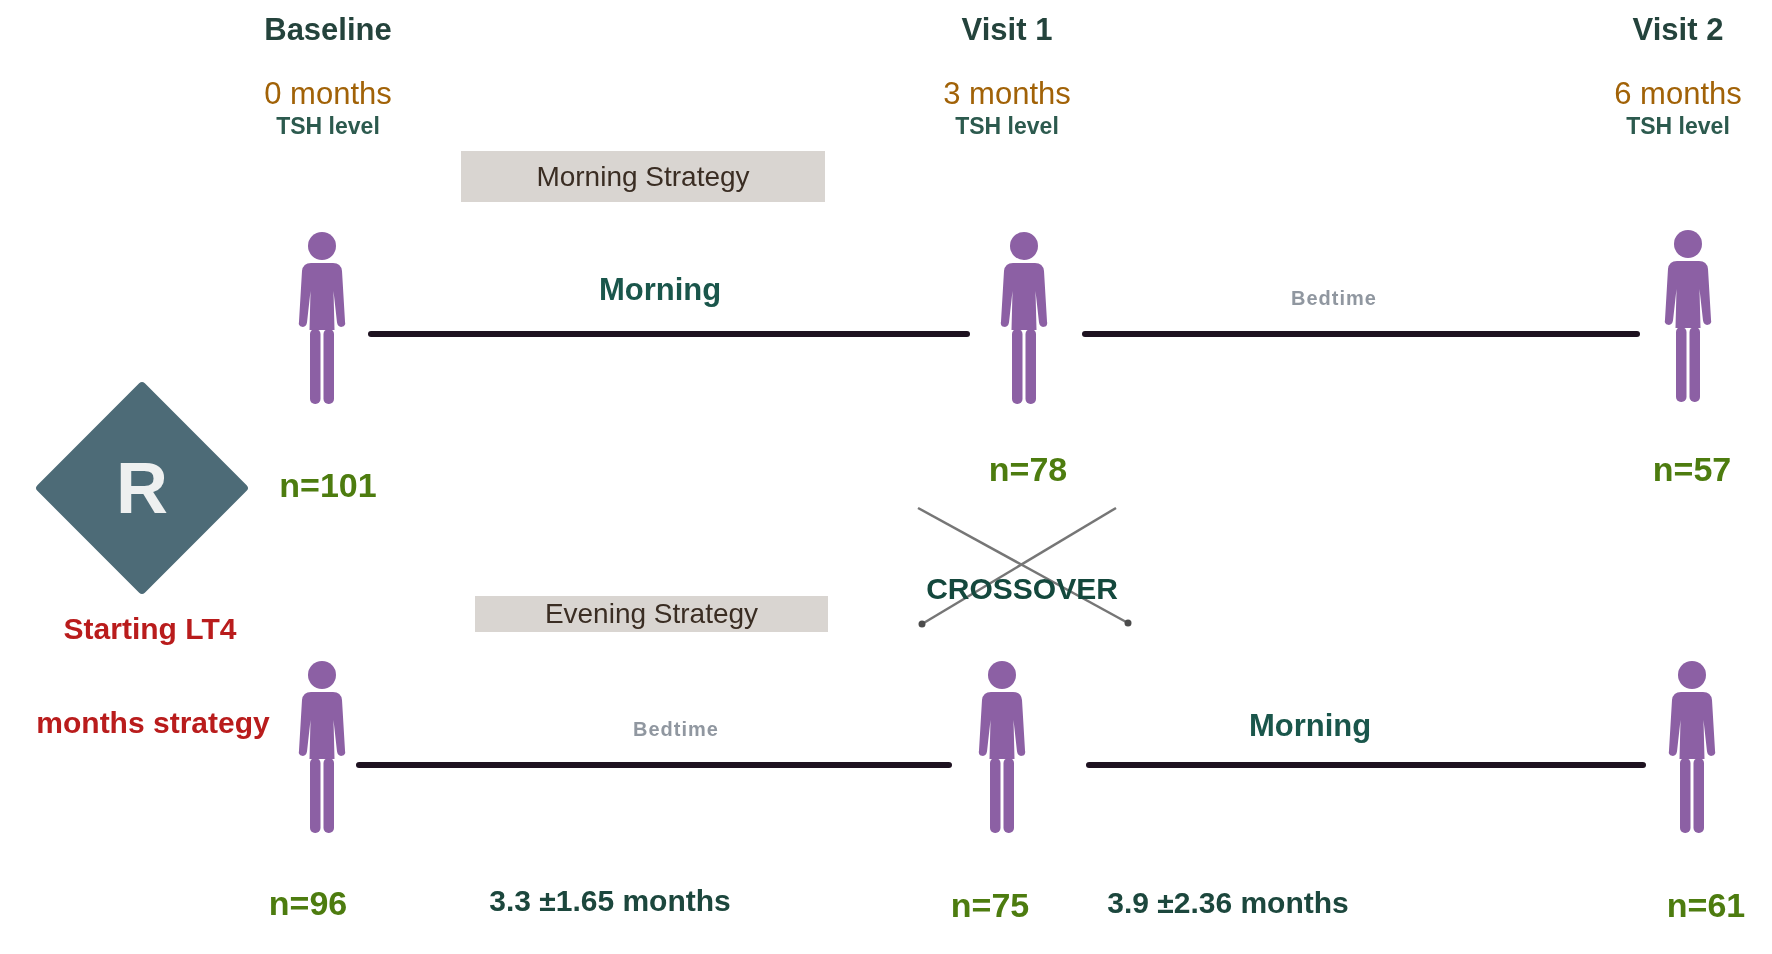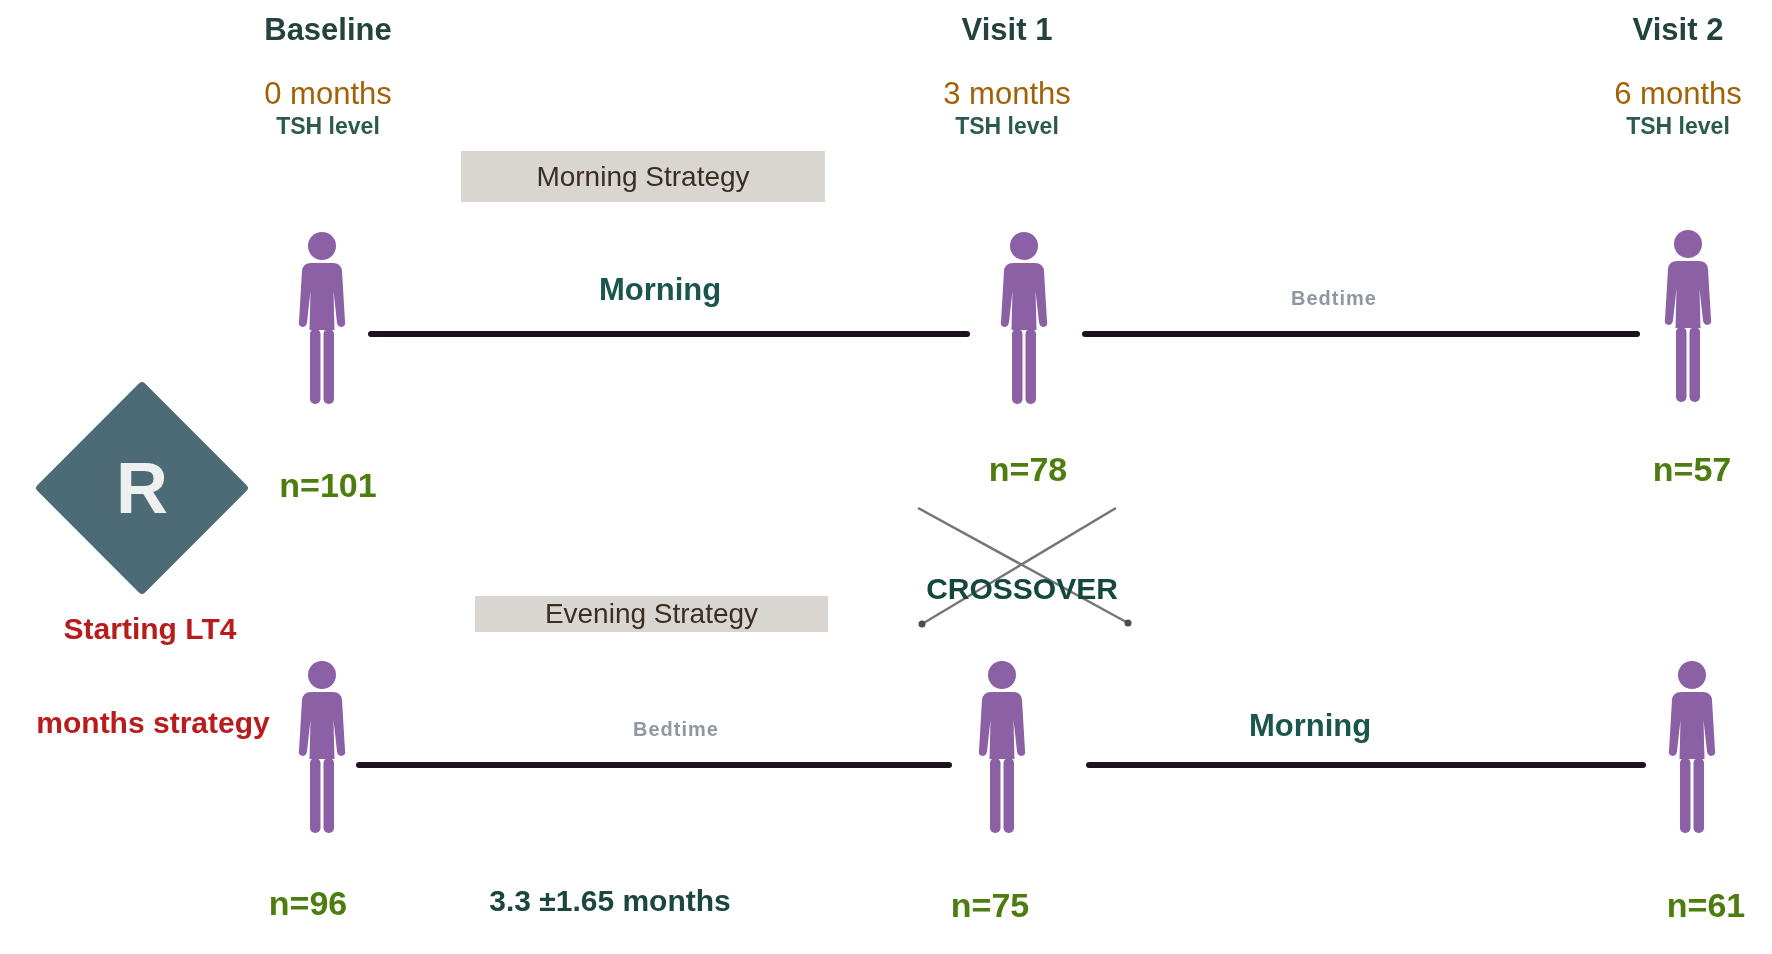--- a/index.html
+++ b/index.html
@@ -144,14 +144,15 @@
   <div class="seg-line" style="left:1086px; top:762px; width:560px;"></div>
 
   <div class="lbl bedtime-lbl" style="left:676px; top:718px;">Bedtime</div>
   <div class="lbl morning-lbl" style="left:1310px; top:708px;">Morning</div>
 
   <div class="lbl count" style="left:308px; top:884px;">n=96</div>
   <div class="lbl count" style="left:990px; top:886px;">n=75</div>
   <div class="lbl count" style="left:1706px; top:886px;">n=61</div>
 
   <div class="lbl duration" style="left:610px; top:884px;">3.3 ±1.65 months</div>
+  <div class="lbl duration" style="left:1228px; top:886px;">3.9 ±2.36 months</div>
 
 </div>
 
 </body></html>

